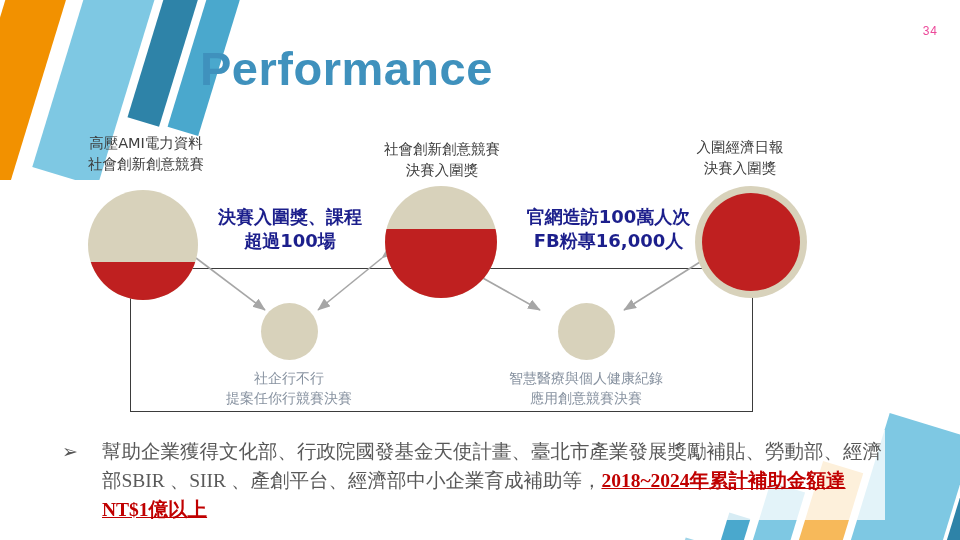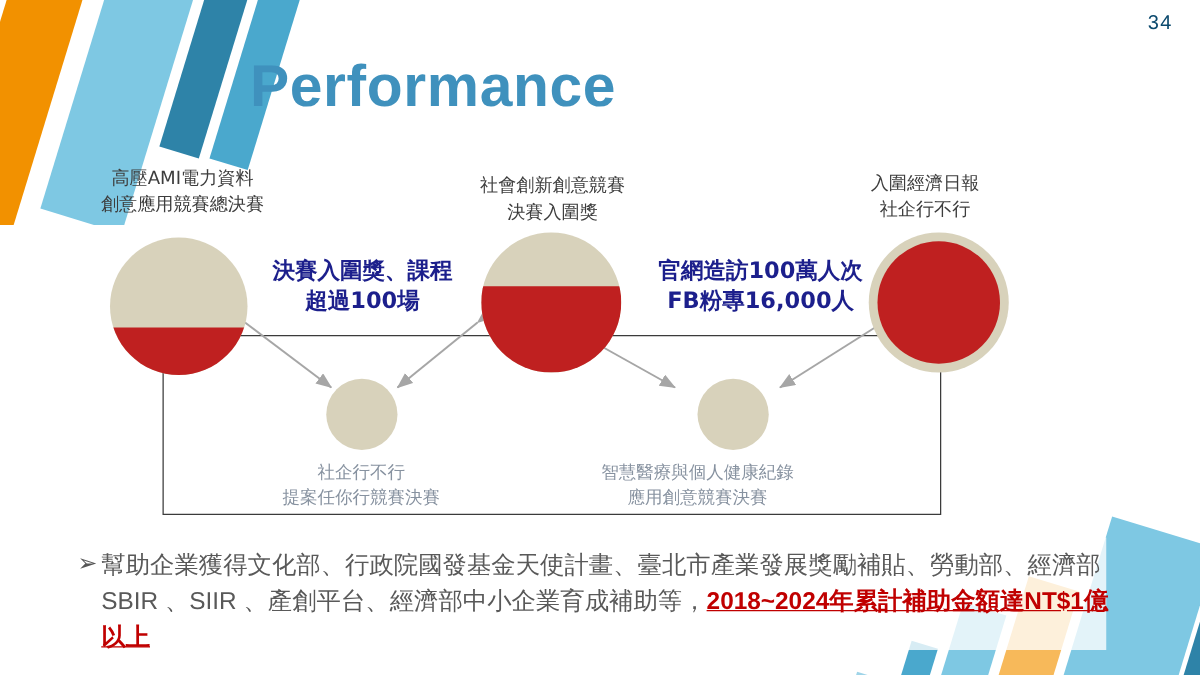--- a/index.html
+++ b/index.html
@@ -23,22 +23,22 @@
   .br{right:0;bottom:0;width:340px;height:300px;overflow:hidden;}
   .br .bar{bottom:-160px;transform:rotate(17deg);transform-origin:bottom left;}
 
   .white-plate{
     position:absolute;
     background:rgba(255,255,255,.78);
   }
 
   
   .page-num{
-    position:absolute;top:10px;right:22px;
-    font-size:16px;color:#0c4a6e;letter-spacing:1px;
+    position:absolute;top:24px;right:22px;
+    font-size:12px;color:#ec4899;letter-spacing:1px;
   }
 
   
   .title{
     position:absolute;left:200px;top:45px;
     font-size:47px;color:#3f91bd;font-weight:700;
     letter-spacing:.5px;line-height:1;
   }
 
   
@@ -90,23 +90,23 @@
 
   
   .bullet-wrap{
     position:absolute;left:62px;top:438px;width:830px;
   }
   .bullet-marker{
     position:absolute;left:0;top:2px;
     font-size:19px;color:#565656;
   }
   .bullet-text{
-    margin-left:19px;
+    margin-left:40px;
     font-size:19.5px;color:#595959;line-height:1.48;
-    font-family:Liberation Sans, sans-serif;
+    font-family:Liberation Serif, serif;
   }
   .hl{color:#c00000;text-decoration:underline;font-weight:bold;}
 
   svg.arrows{position:absolute;left:0;top:0;width:960px;height:540px;pointer-events:none;}
 </style>
 </head>
 <body>
 
 <div class="slide">
 
@@ -145,48 +145,48 @@
 
     <g stroke="#a6a6a6" stroke-width="1.6" fill="none" marker-start="url(#ah)" marker-end="url(#ah)">
       <line x1="196" y1="258" x2="265" y2="310"></line>
       <line x1="382" y1="258" x2="318" y2="310"></line>
       <line x1="447" y1="258" x2="540" y2="310"></line>
       <line x1="700" y1="262" x2="624" y2="310"></line>
     </g>
   </svg>
 
   <div class="top-label" style="left:46px;top:133px;width:200px;">高壓AMI電力資料
-創意應用競賽總決賽</div>
+社會創新創意競賽</div>
   <div class="circ" style="left:88px;top:190px;width:110px;height:110px;">
     <div class="fill" style="height:35%;"></div>
   </div>
 
   <div class="top-label" style="left:342px;top:139px;width:200px;text-align:center;">社會創新創意競賽
 決賽入圍獎</div>
   <div class="circ" style="left:385px;top:186px;width:112px;height:112px;">
     <div class="fill" style="height:62%;"></div>
   </div>
 
   <div class="top-label" style="left:640px;top:137px;width:200px;">入圍經濟日報
-社企行不行</div>
+決賽入圍獎</div>
   <div class="circ ring" style="left:695px;top:186px;width:112px;height:112px;">
     <div class="inner"></div>
   </div>
 
   <div class="annot" style="left:190px;top:205px;width:200px;">決賽入圍獎、課程
 超過100場</div>
   <div class="annot" style="left:501px;top:205px;width:215px;">官網造訪100萬人次
 FB粉專16,000人</div>
 
   <div class="small-circ" style="left:261px;top:303px;width:57px;height:57px;"></div>
   <div class="bottom-label" style="left:189px;top:368px;width:200px;">社企行不行
 提案任你行競賽決賽</div>
 
   <div class="small-circ" style="left:558px;top:303px;width:57px;height:57px;"></div>
-  <div class="bottom-label" style="left:458px;top:368px;width:200px;">智慧醫療與個人健康紀錄
+  <div class="bottom-label" style="left:486px;top:368px;width:200px;">智慧醫療與個人健康紀錄
 應用創意競賽決賽</div>
 
   <div class="bullet-wrap">
     <span class="bullet-marker">➢</span>
     <div class="bullet-text"><span>幫助企業獲得文化部、行政院國發基金天使計畫、臺北市產業發展獎勵補貼、勞動部、經濟部SBIR 、SIIR 、產創平台、經濟部中小企業育成補助等，</span><span class="hl">2018~2024年累計補助金額達NT$1億以上</span></div>
   </div>
 
 </div>
 
 </body></html>

